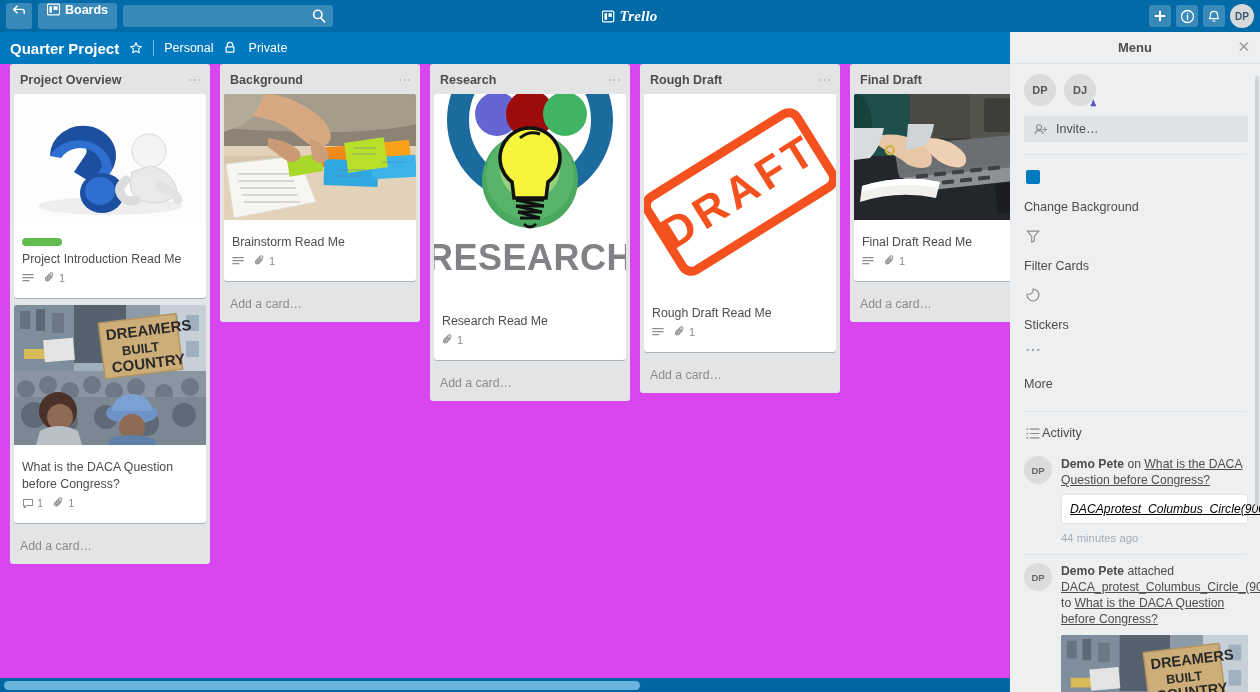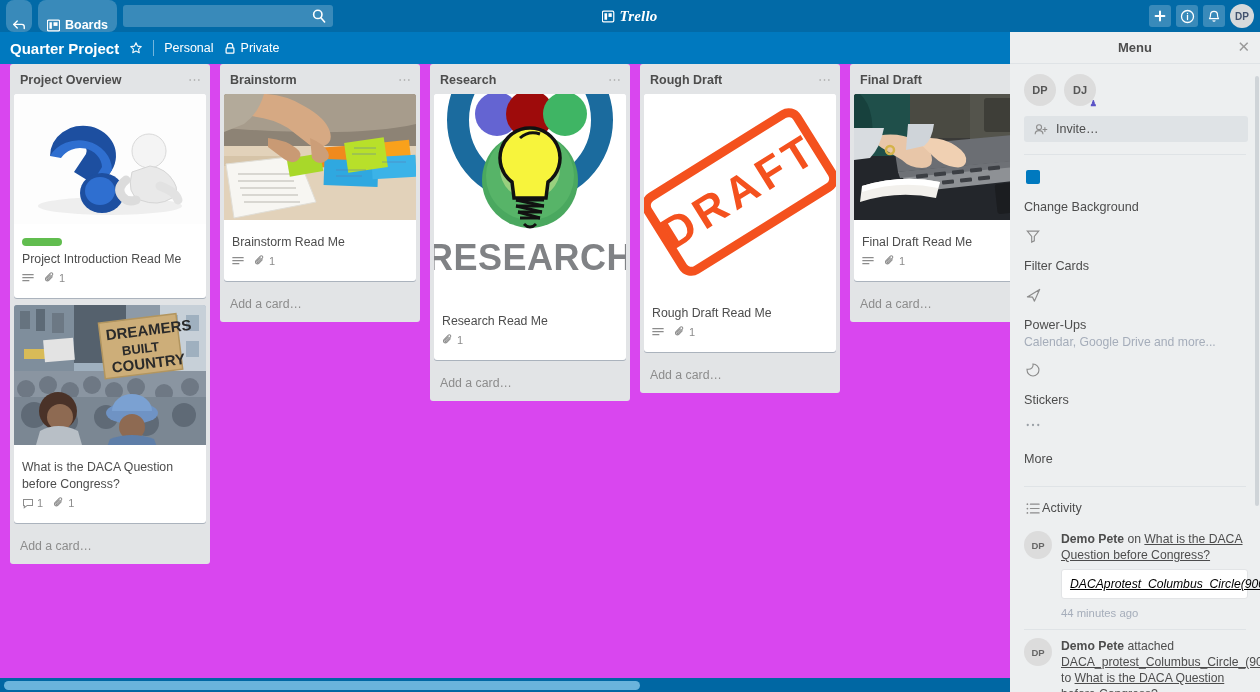--- a/index.html
+++ b/index.html
@@ -12,23 +12,23 @@
 
   
   #top-bar {
     position: absolute; top: 0; left: 0;
     width: 1260px; height: 32px;
     background: #026aa7;
     display: flex; align-items: center;
     padding: 0 6px;
   }
   .tb-btn {
-    height: 32px; border-radius: 8px;
+    height: 26px; border-radius: 3px;
     background: rgba(255,255,255,0.22);
-    display: flex; align-items: flex-end; justify-content: center;
+    display: flex; align-items: flex-start; justify-content: center;
     color: #fff; margin-right: 6px; cursor: pointer;
   }
   #back-btn { width: 26px; font-size: 14px; }
   #boards-btn { padding: 0 9px; font-size: 12.5px; font-weight: bold; gap: 5px; }
   #search-wrap {
     position: relative; width: 210px; height: 22px;
     background: rgba(255,255,255,0.22); border-radius: 3px;
     margin-right: 6px;
   }
   #search-input {
@@ -72,21 +72,21 @@
     position: absolute; top: 32px; left: 0;
     width: 1010px; height: 32px;
     background: #0079bf;
     display: flex; align-items: center; gap: 10px;
     padding: 0 10px; color: #fff;
   }
   #board-title { font-size: 15px; font-weight: bold; cursor: pointer; }
   #star-icon { font-size: 13px; cursor: pointer; opacity: .95; }
   .hdr-divider { width: 1px; height: 16px; background: rgba(255,255,255,0.45); }
   #org-name { font-size: 12.5px; cursor: pointer; }
-  #visibility { font-size: 12.5px; display: flex; align-items: flex-end; gap: 5px; cursor: pointer; }
+  #visibility { font-size: 12.5px; display: flex; align-items: flex-start; gap: 13px; cursor: pointer; }
 
   
   #board-canvas {
     position: absolute; top: 64px; left: 0;
     width: 1010px; height: 614px;
     background: #d946ef;
     display: flex; align-items: flex-start;
     gap: 0;
   }
   .list {
@@ -404,21 +404,21 @@
           </div>
         </div>
       </div>
 
     </div>
     <div class="add-card">Add a card…</div>
   </div>
 
   <div class="list">
     <div class="list-header">
-      <span class="list-title">Brainstorm</span>
+      <span class="list-title">Background</span>
       <span class="list-menu">⋯</span>
     </div>
     <div class="cards">
       <div class="card">
         <svg class="card-cover" viewBox="0 0 192 126">
           <rect width="192" height="126" fill="#d8c6ae"></rect>
           <rect x="0" y="0" width="192" height="52" fill="#8d8375"></rect>
           <path d="M0 0 h192 v30 q-60 14 -192 4z" fill="#a79c8c"></path>
           <rect x="0" y="52" width="192" height="74" fill="#e2d2ba"></rect>
           <path d="M0 62 h192 v10 H0z" fill="#d6c4a8"></path>
@@ -661,31 +661,20 @@
 
   <div class="menu-item">
     <span class="menu-icon">
       <svg width="14" height="14" viewBox="0 0 16 16" fill="none" stroke="#8c8c8c" stroke-width="1.3">
           <path d="M1.5 2.5h13l-5 6v5l-3 1.5v-6.5z"></path>
         </svg>
     </span>
     <span class="menu-label">Filter Cards</span>
   </div>
 
-  <div class="menu-item">
-    <span class="menu-icon">
-      <svg width="15" height="15" viewBox="0 0 16 16" fill="none" stroke="#8c8c8c" stroke-width="1.3" stroke-linejoin="round">
-          <path d="M1.5 9.5 L14.5 1.5 L9 14 L7 9.8z"></path>
-        </svg>
-    </span>
-    <span>
-      <span class="menu-label" style="display:block">Power-Ups</span>
-      <span class="menu-sub" style="display:block">Calendar, Google Drive and more...</span>
-    </span>
-  </div>
 
   <div class="menu-item">
     <span class="menu-icon">
       <svg width="14" height="14" viewBox="0 0 16 16" fill="none" stroke="#8c8c8c" stroke-width="1.3">
           <path d="M8 1.2a6.8 6.8 0 1 1-6.8 6.8c0-.3 0-.6.05-.9 2.2.3 4.4-.3 5.6-1.6 1.1-1.2 1.5-2.8 1.15-4.3z"></path>
         </svg>
     </span>
     <span class="menu-label">Stickers</span>
   </div>
 

